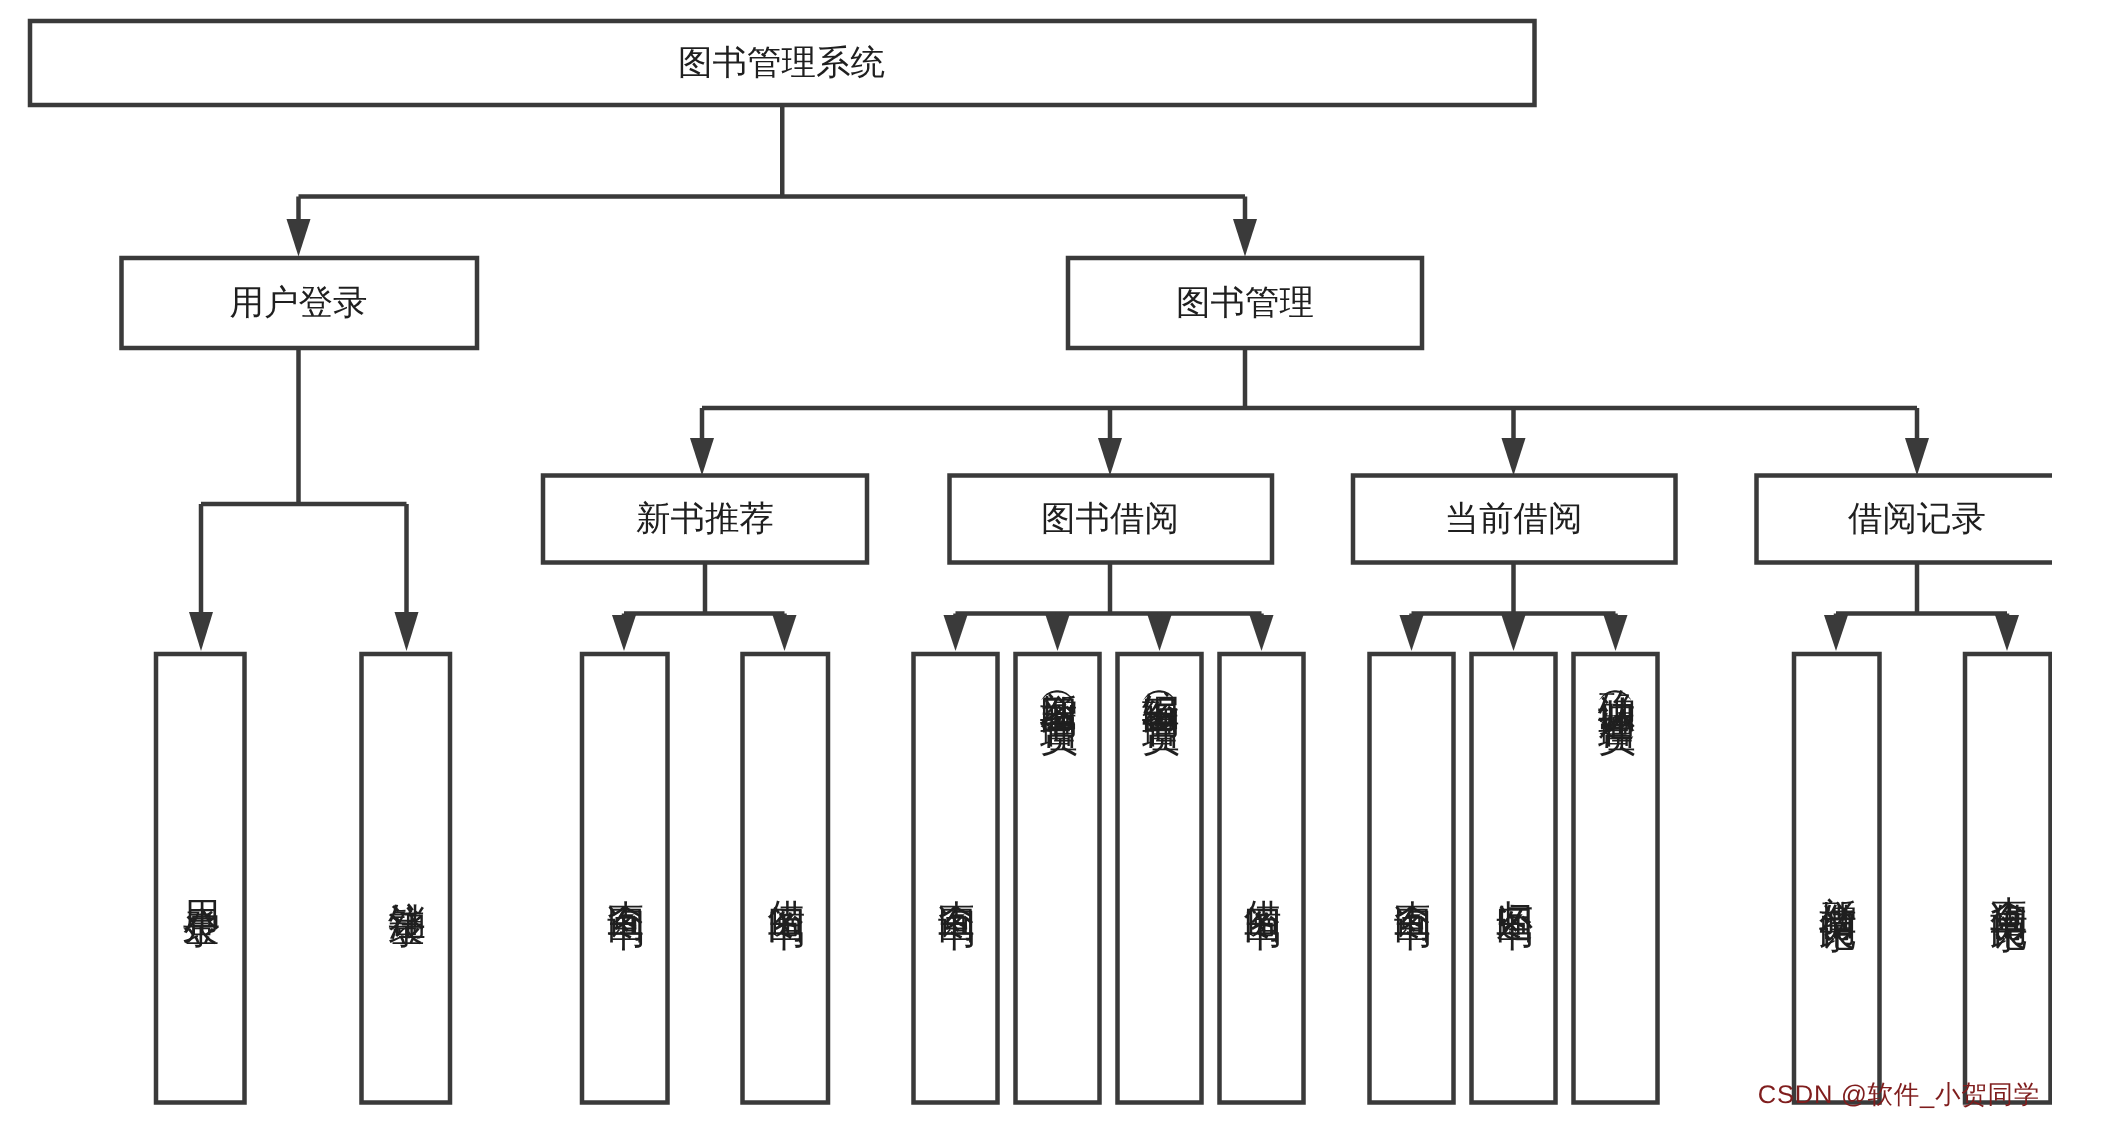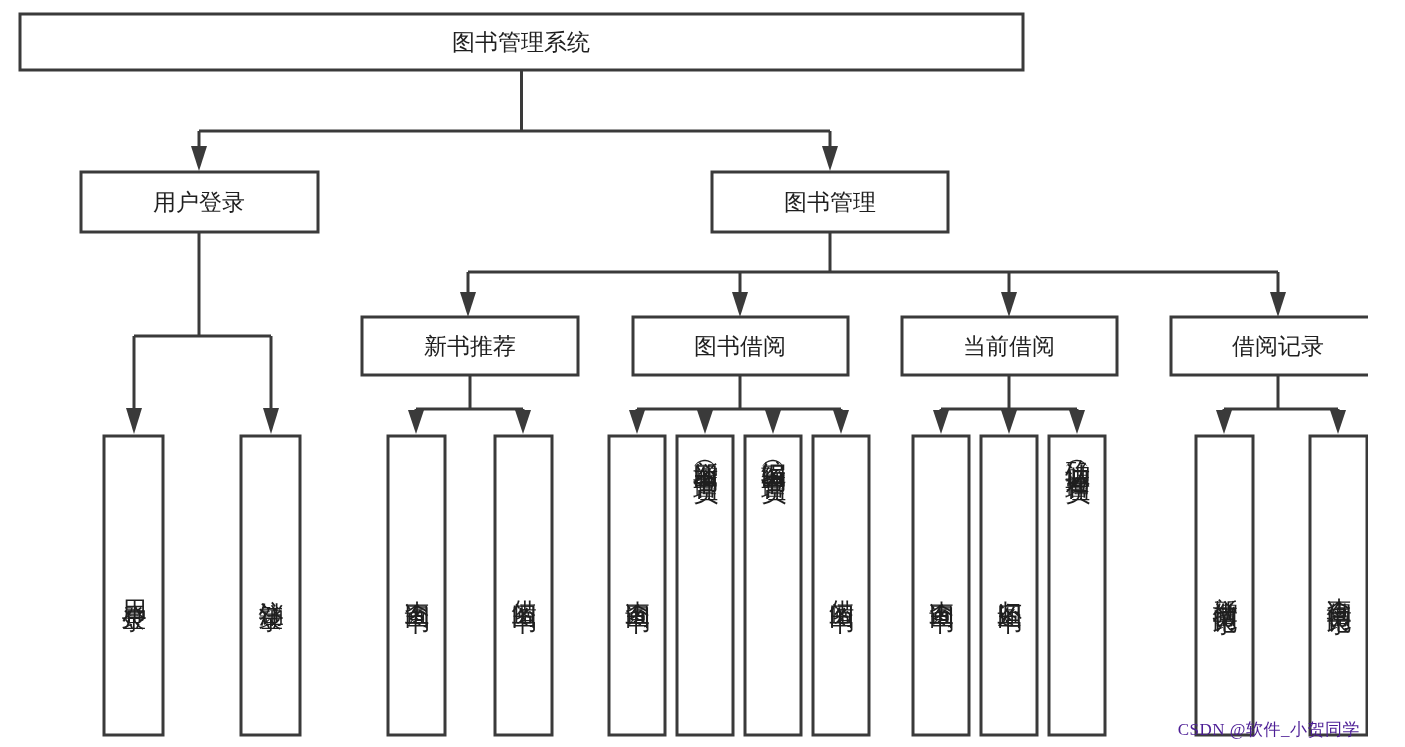--- a/index.html
+++ b/index.html
@@ -62,23 +62,23 @@
     font-size: 25px;
     line-height: 1.06;
     letter-spacing: 3px;
     color: #1f1f1f;
     white-space: nowrap;
   }
   .watermark {
     position: absolute;
     right: 8px;
     bottom: 6px;
-    font-family: Liberation Serif, serif;
+    font-family: Liberation Sans, sans-serif;
     font-size: 17px;
-    color: #4c1d95;
+    color: #7f1d1d;
     white-space: nowrap;
     letter-spacing: 0.5px;
   }
 </style>
 </head>
 <body>
 
 <div id="diagram-root">
 
   <svg class="tree-svg" viewBox="0 0 1405 747" xmlns="http://www.w3.org/2000/svg">

